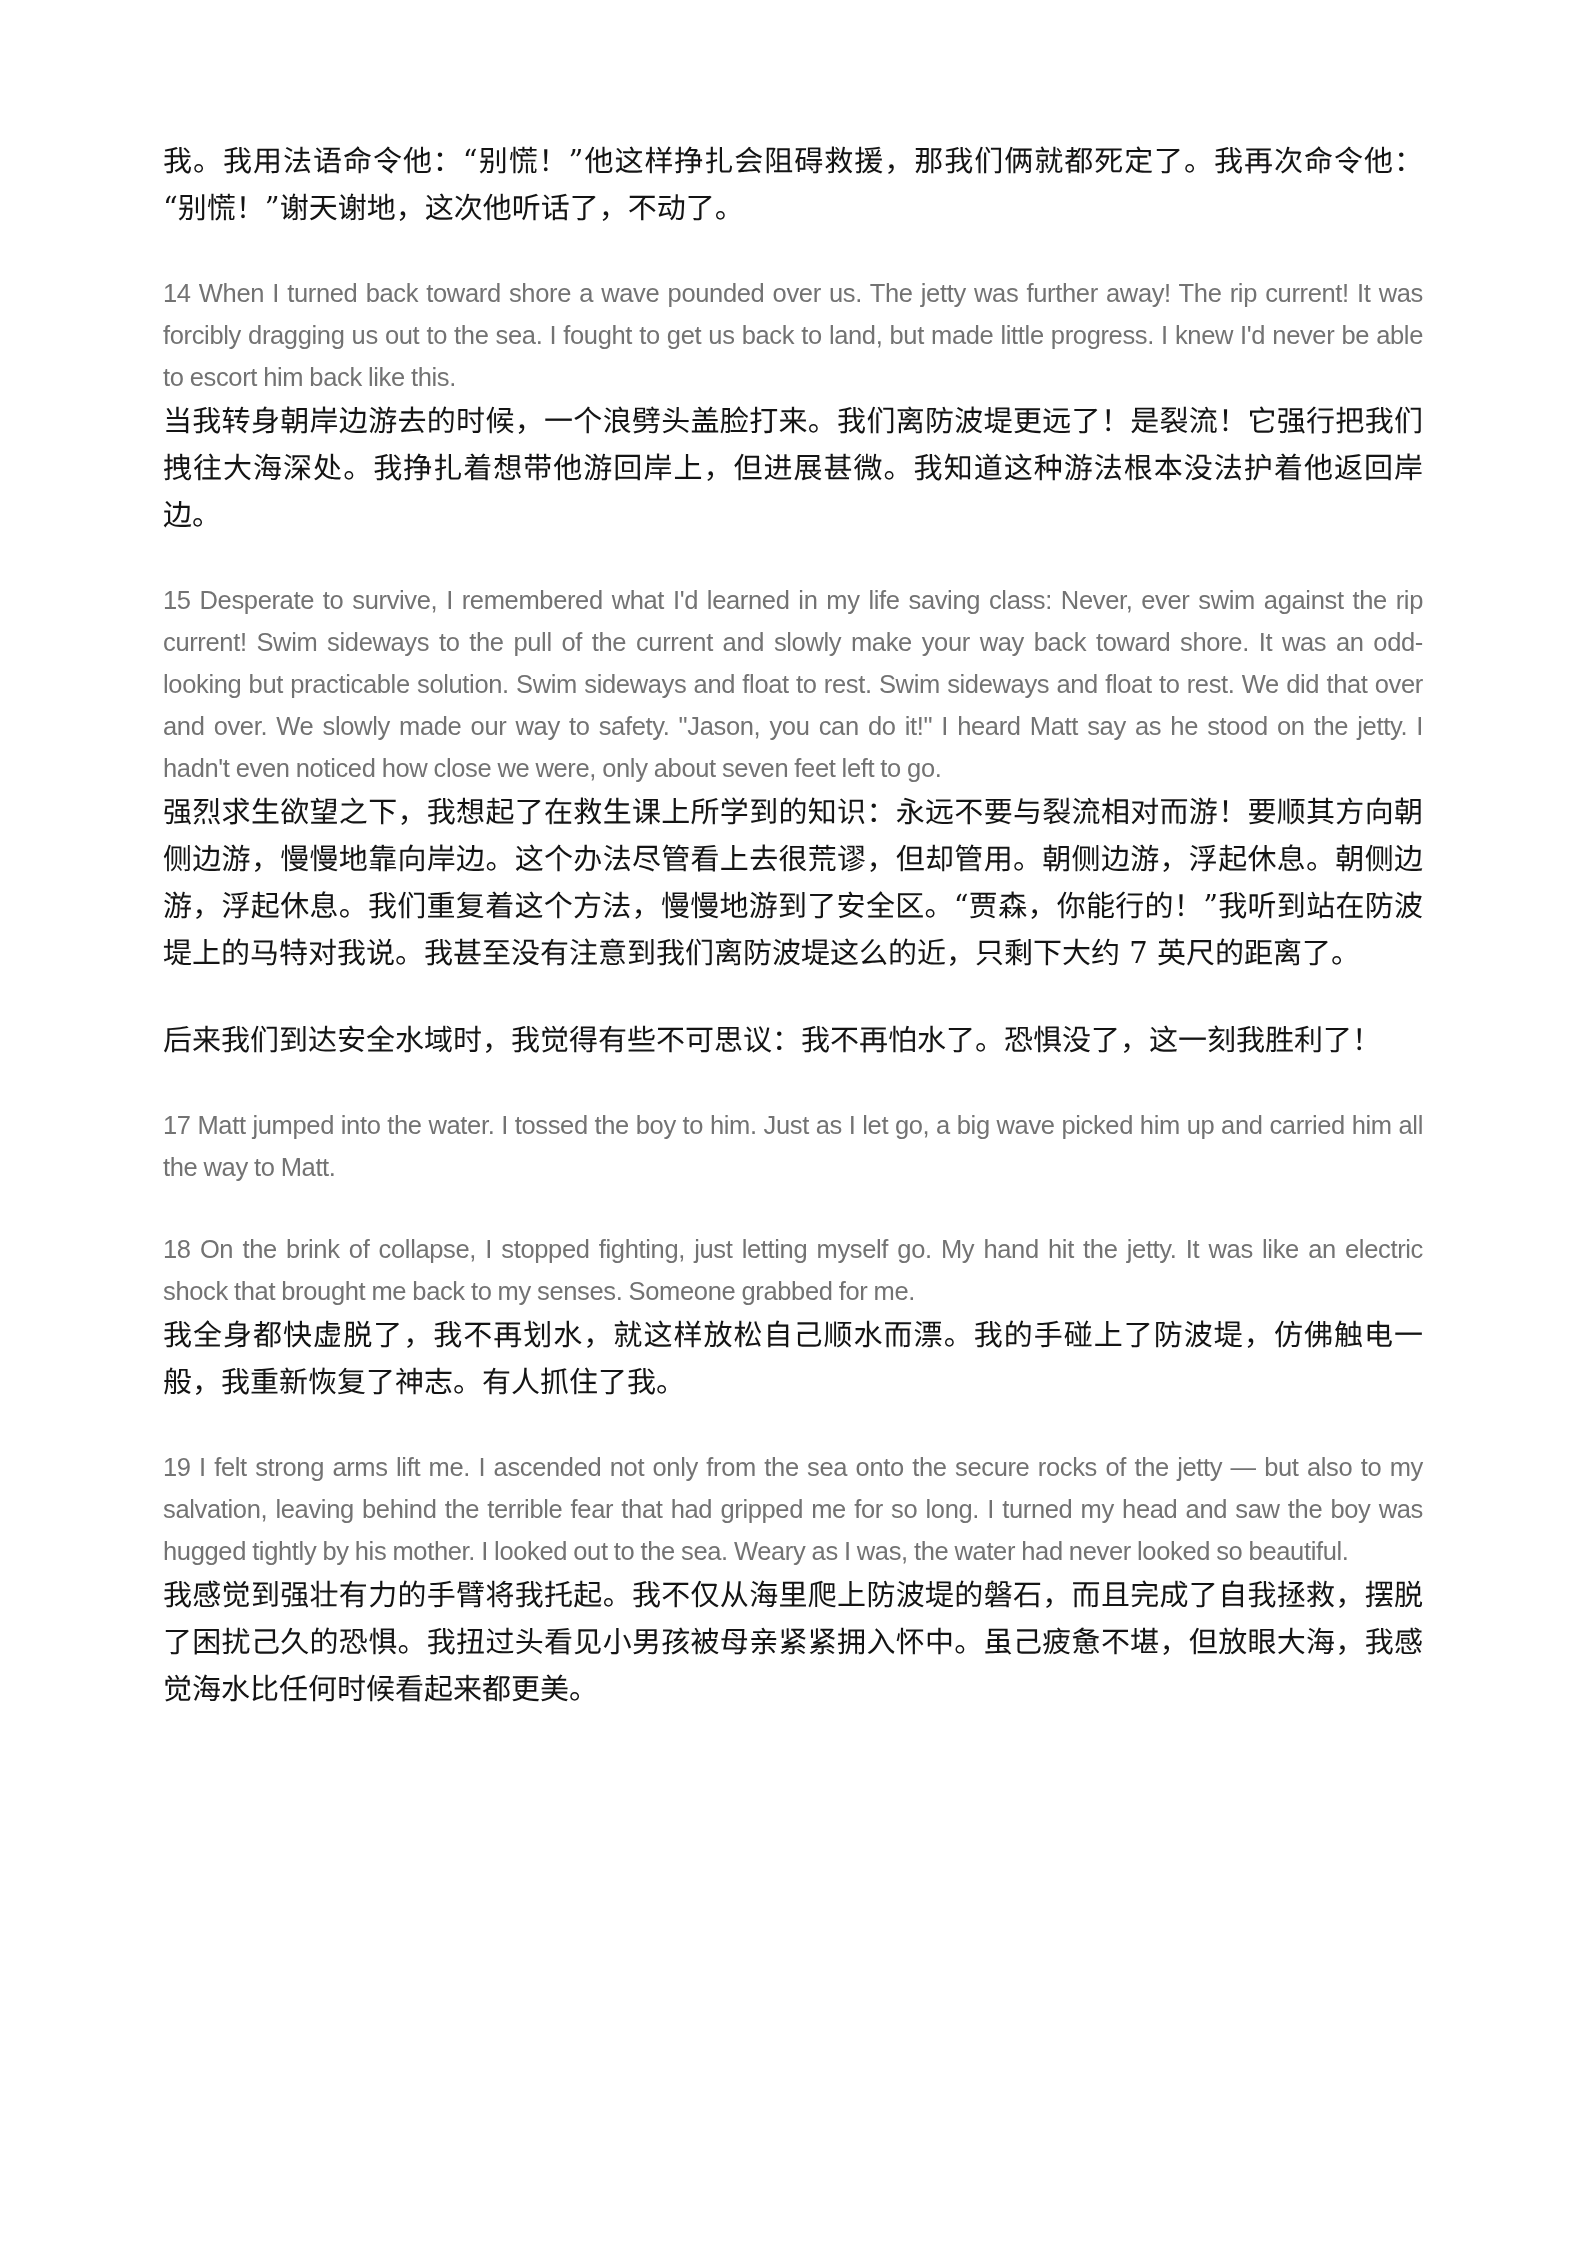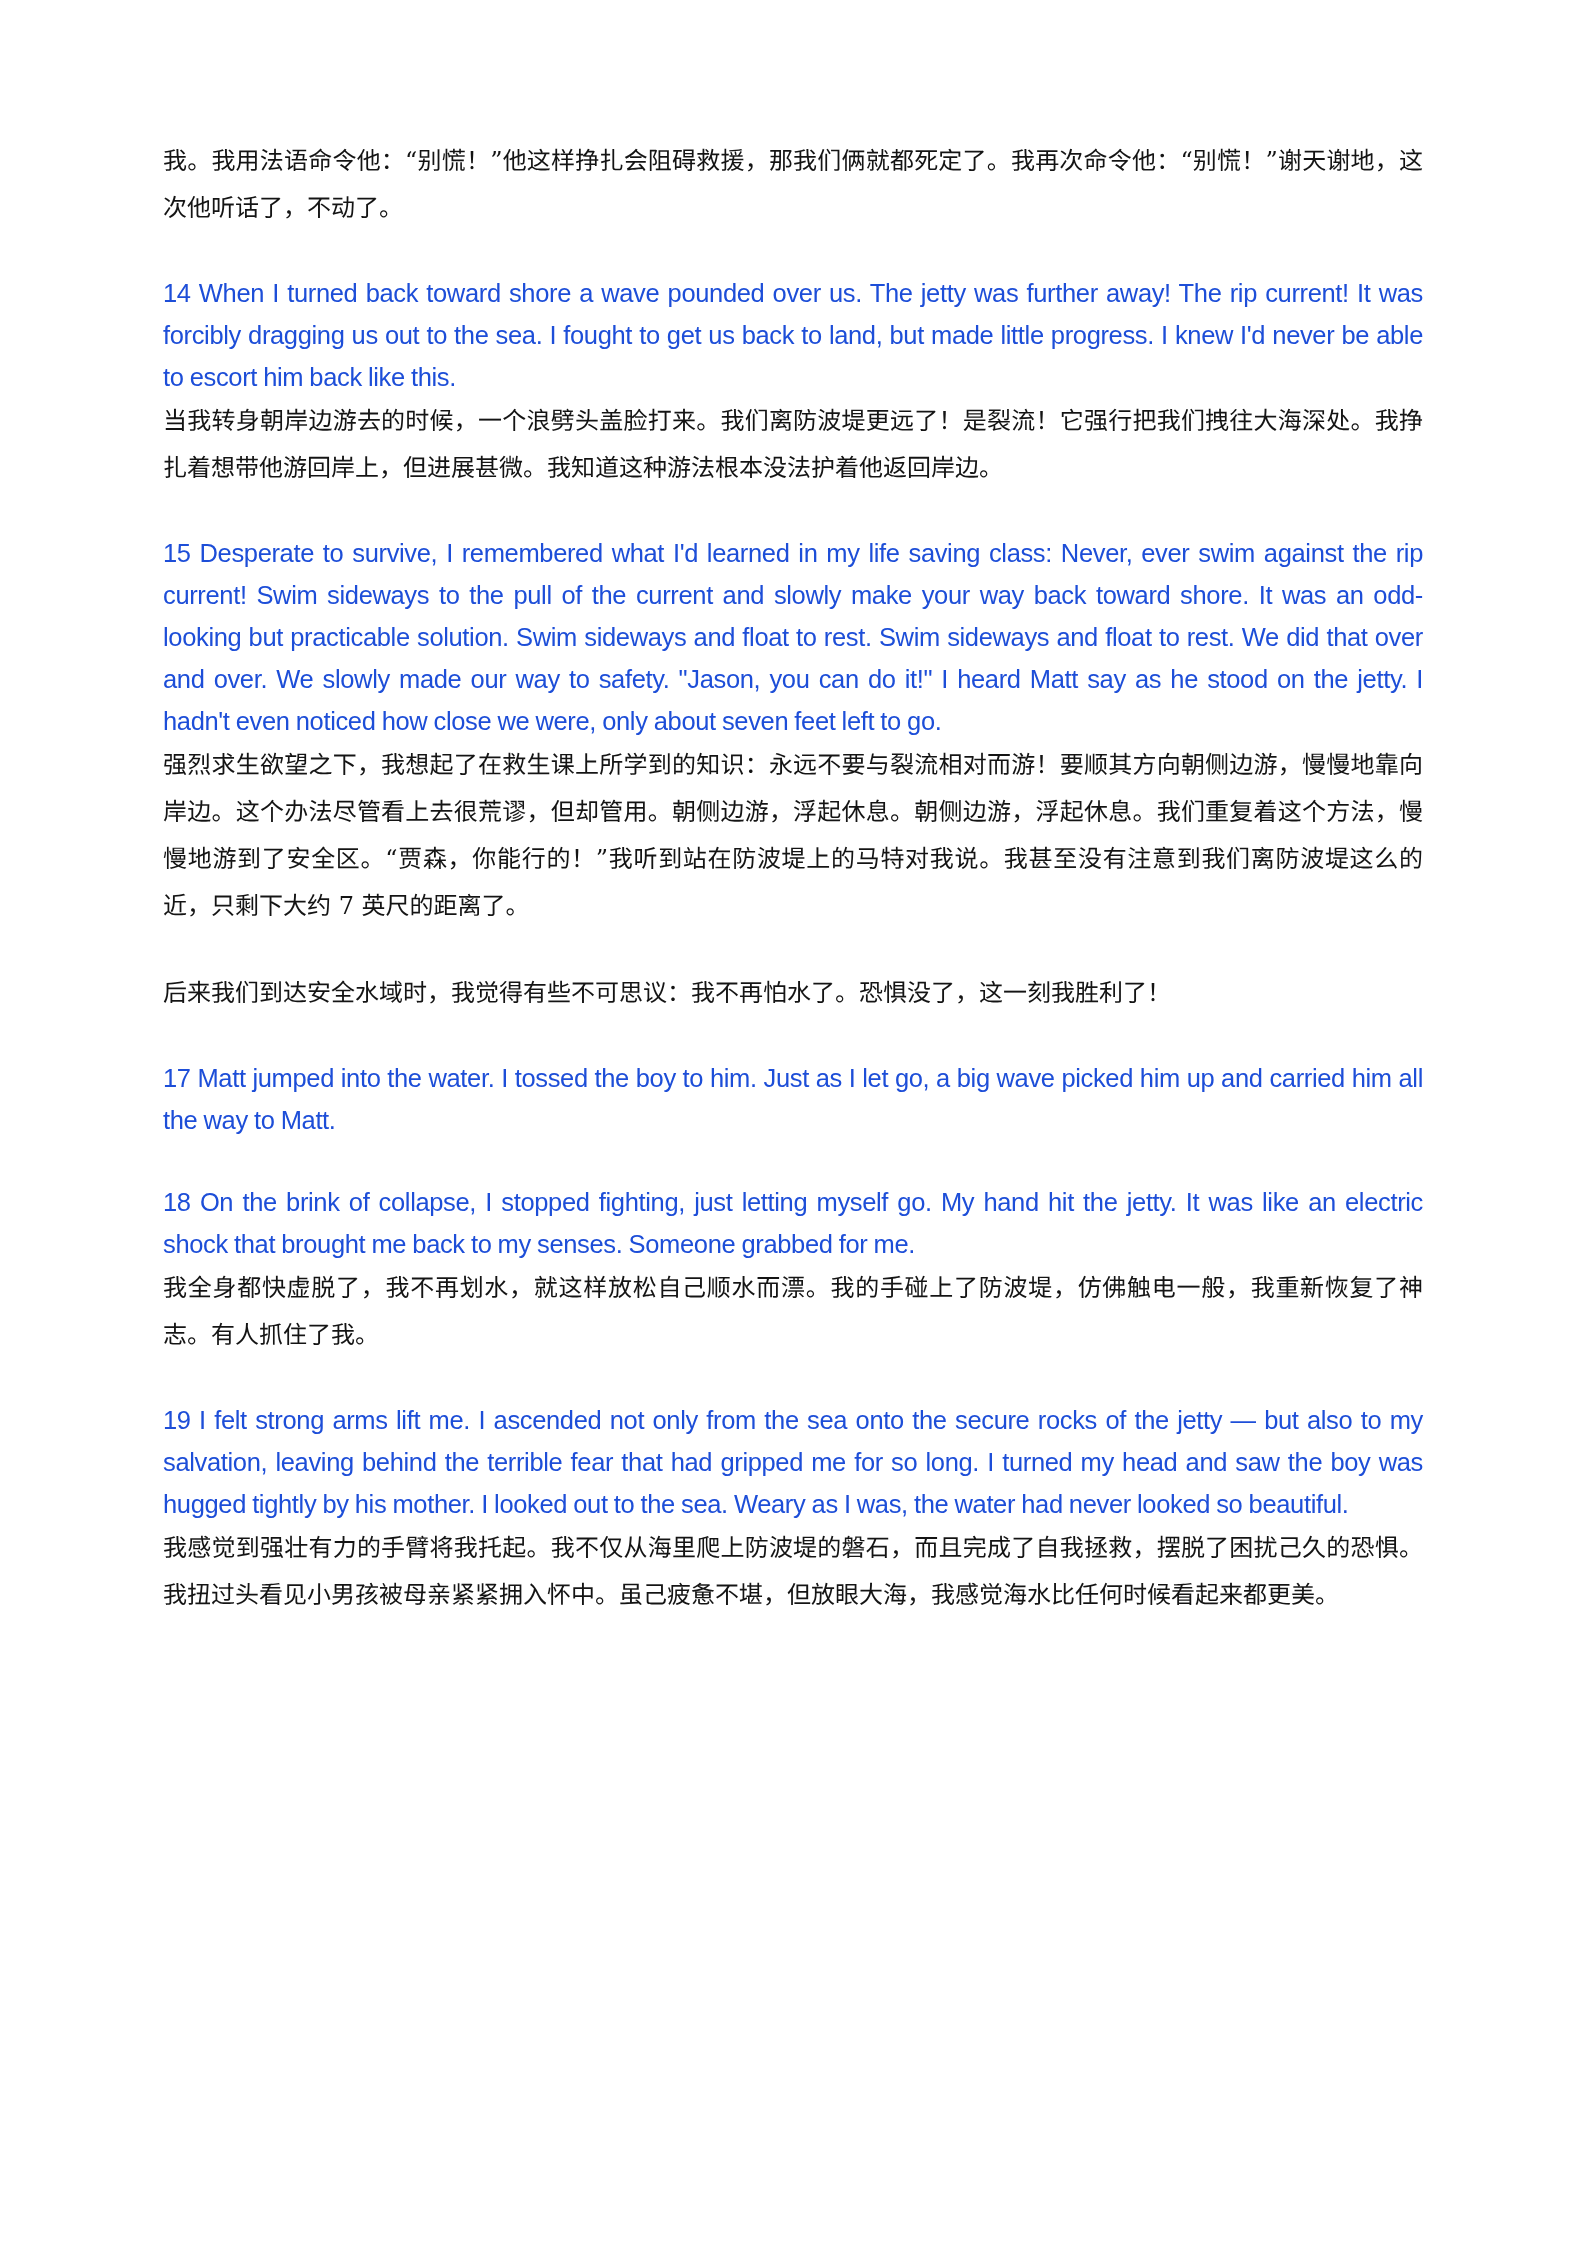--- a/index.html
+++ b/index.html
@@ -26,32 +26,32 @@
   .block {
     margin: 0 0 40px 0;
   }
   .block:last-child {
     margin-bottom: 0;
   }
   .en {
     font-family: "Liberation Sans", "DejaVu Sans", sans-serif;
     font-size: 25.5px;
     line-height: 42px;
-    color: #1d4ed8;
+    color: #737373;
     text-align: justify;
     text-justify: inter-word;
     letter-spacing: -0.35px;
     word-spacing: -0.6px;
     margin: 0;
     -webkit-font-smoothing: antialiased;
     transform-origin: left top;
   }
   .zh {
     font-family: "DejaVu Serif", "Liberation Serif", serif;
-    font-size: 24px;
+    font-size: 29px;
     line-height: 47px;
     color: #141414;
     text-align: justify;
     text-justify: inter-character;
     margin: 0;
     letter-spacing: 0;
   }
 </style>
 </head>
 <body>

